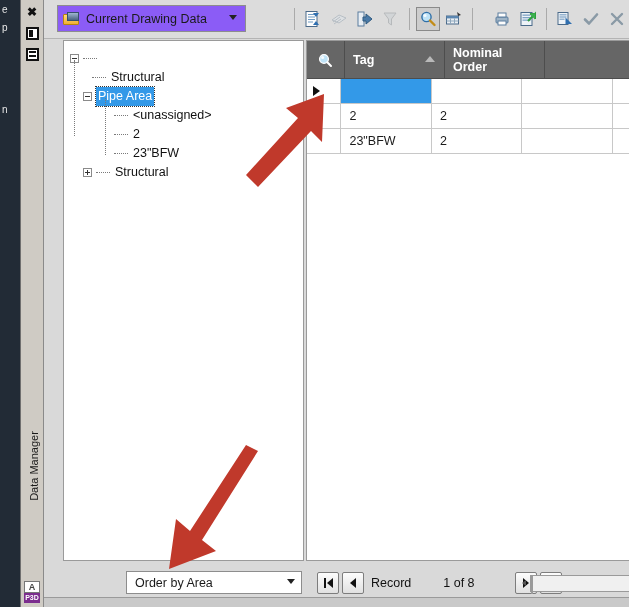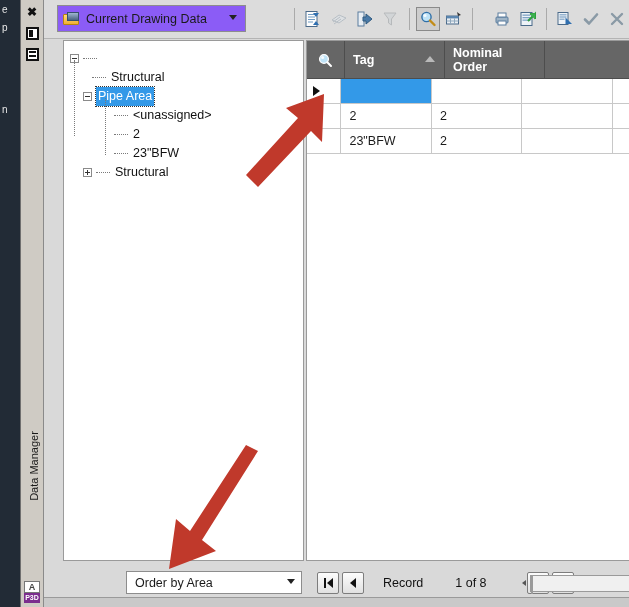--- a/index.html
+++ b/index.html
@@ -206,21 +206,21 @@
   }
   .navbtn{
     width:20px;height:20px;margin-right:3px;flex:none;
     background:linear-gradient(#fcfcfc,#e1e1e1);
     border:1px solid #7d7d7d;border-radius:2px;
     display:flex;align-items:center;justify-content:center;
   }
   .navbtn .tri-l{width:0;height:0;border-top:5px solid transparent;border-bottom:5px solid transparent;border-right:6px solid #111;}
   .navbtn .tri-r{width:0;height:0;border-top:5px solid transparent;border-bottom:5px solid transparent;border-left:6px solid #111;}
   .navbtn .bar{width:2px;height:10px;background:#111;}
-  #rec-label{font-size:12.5px;color:#111;margin:0 0 0 16px;}
+  #rec-label{font-size:12.5px;color:#111;margin:0 0 0 4px;}
   #rec-count{font-size:12.5px;color:#111;margin-left:32px;}
   #hscroll{
     position:absolute;right:0;top:574px;width:113px;height:18px;
     display:flex;align-items:center;
   }
   #hscroll .sb-left{
     width:13px;height:17px;display:flex;align-items:center;justify-content:center;flex:none;
   }
   #hscroll .sb-left i{
     width:0;height:0;border-top:3px solid transparent;border-bottom:3px solid transparent;

